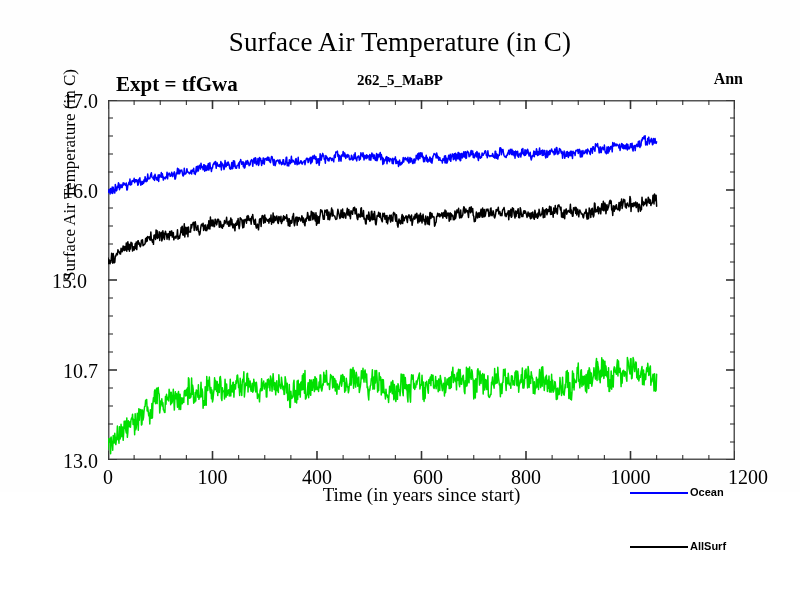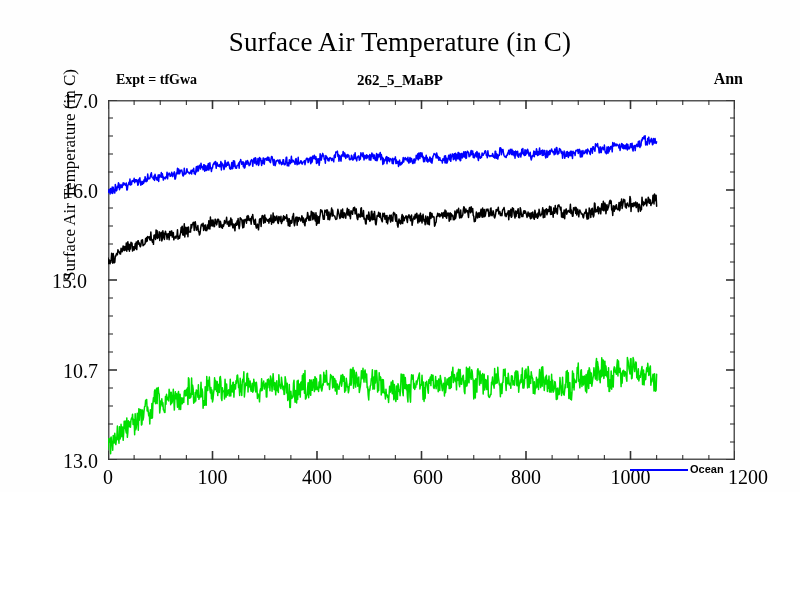--- a/index.html
+++ b/index.html
@@ -32,21 +32,21 @@
     width: 800px;
     text-align: center;
     font-size: 27px;
     letter-spacing: 0.2px;
     white-space: nowrap;
   }
   .expt-label {
     position: absolute;
     left: 116px;
     top: 72px;
-    font-size: 14px;
+    font-size: 21px;
     font-weight: bold;
     white-space: nowrap;
   }
   .sub-title {
     position: absolute;
     left: 0;
     top: 72px;
     width: 800px;
     text-align: center;
     font-size: 15px;
@@ -106,21 +106,21 @@
   }
   .xtick-label {
     text-align: center;
     width: 80px;
   }
 
   
   #legend {
     position: absolute;
     left: 628px;
-    top: 460px;
+    top: 483px;
     width: 170px;
     height: 80px;
   }
   .legend-row {
     position: absolute;
     left: 0;
     height: 22px;
     width: 170px;
   }
   .legend-line {
@@ -145,20 +145,21 @@
 <body>
 
 <div id="stage">
 
   <div class="chart-title">Surface Air Temperature (in C)</div>
   <div class="expt-label">Expt = tfGwa</div>
   <div class="sub-title">262_5_MaBP</div>
   <div class="ann-label">Ann</div>
 
   <div class="ylabel">Surface Air Temperature (in C)</div>
+  <div class="xlabel">Time (in years since start)</div>
 
   <div id="plot-frame">
     <svg id="plot-svg" width="627" height="360" viewBox="0 0 627 360">
         <rect x="0.5" y="0.5" width="626" height="359" fill="#ffffff" stroke="#555555" stroke-width="2"></rect>
         <line x1="0" y1="360" x2="0" y2="351" stroke="#333333" stroke-width="1.6"></line>
         <line x1="0" y1="0" x2="0" y2="9" stroke="#333333" stroke-width="1.6"></line>
         <line x1="26.125" y1="360" x2="26.125" y2="355" stroke="#333333" stroke-width="1.1"></line>
         <line x1="26.125" y1="0" x2="26.125" y2="5" stroke="#333333" stroke-width="1.1"></line>
         <line x1="52.25" y1="360" x2="52.25" y2="355" stroke="#333333" stroke-width="1.1"></line>
         <line x1="52.25" y1="0" x2="52.25" y2="5" stroke="#333333" stroke-width="1.1"></line>
@@ -267,15 +268,19 @@
       <div class="tick-label xtick-label" style="left: 486px; top: 466px;">800</div>
       <div class="tick-label xtick-label" style="left: 590.5px; top: 466px;">1000</div>
       <div class="tick-label xtick-label" style="left: 708px; top: 466px;">1200</div>
     </div>
 
   <div id="legend">
       <div class="legend-row" style="top: 0px;">
         <div class="legend-line" style="background: rgb(0, 0, 255);"></div>
         <div class="legend-text">Ocean</div>
       </div>
+      <div class="legend-row" style="top: 54px;">
+        <div class="legend-line" style="background: rgb(0, 0, 0);"></div>
+        <div class="legend-text">AllSurf</div>
+      </div>
     </div>
 
 </div>
 
 </body></html>

